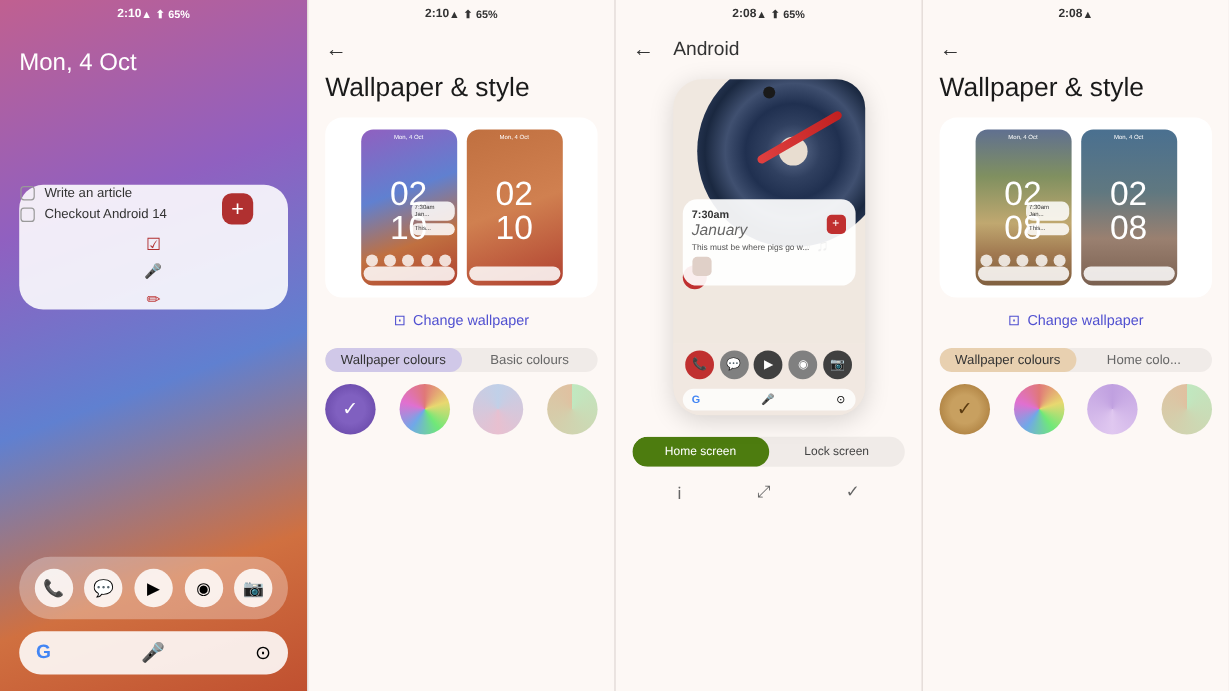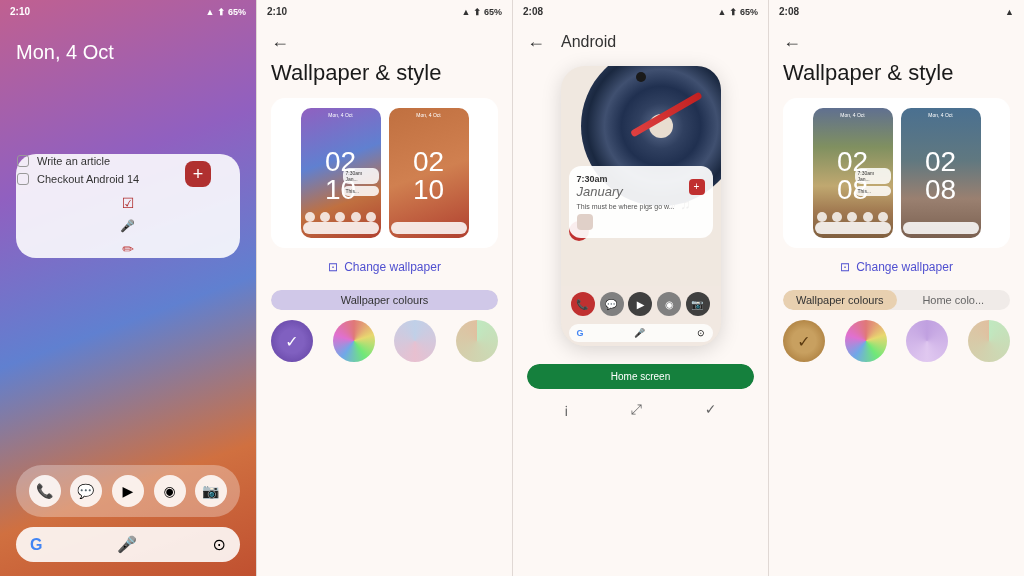--- a/index.html
+++ b/index.html
@@ -48,21 +48,21 @@
     .panel-4 {
       width: 256px;
       background: #fdf8f5;
       flex-shrink: 0;
       border-left: 1px solid #e0d8d4;
     }
 
     
     .status-bar {
       display: flex;
-      justify-content: space-between;
+      justify-content: center;
       align-items: center;
       padding: 6px 10px 4px;
       font-size: 10px;
       font-weight: 600;
     }
 
     .status-bar-light { color: #fff; }
     .status-bar-dark { color: #333; }
 
     .status-icons {
@@ -373,21 +373,21 @@
       flex: 1;
       padding: 7px 4px;
       text-align: center;
       font-size: 10px;
       font-weight: 500;
       border-radius: 20px;
       cursor: pointer;
     }
 
     .screen-tab-active {
-      background: #15803d;
+      background: #4d7c0f;
       color: white;
     }
 
     .screen-tab-inactive {
       color: #444;
       background: transparent;
     }
 
     .preview-bottom-icons {
       display: flex;
@@ -554,20 +554,21 @@
     </div>
   </div>
 
   <div class="change-wallpaper-btn">
     <span>⊡</span>
     <span>Change wallpaper</span>
   </div>
 
   <div class="colour-tabs">
     <div class="colour-tab colour-tab-active-purple">Wallpaper colours</div>
+    <div class="colour-tab colour-tab-inactive">Basic colours</div>
   </div>
 
   <div class="colour-swatches">
     <div class="swatch" style="background:radial-gradient(circle, #8060c0 40%, #6040a0 100%);">
       <span class="swatch-check">✓</span>
     </div>
     <div class="swatch swatch-multicolor"></div>
     <div class="swatch" style="background:conic-gradient(#c0d0e8, #e8c0d0, #c0d0e8);"></div>
     <div class="swatch" style="background:conic-gradient(#c0e8c0, #e0c0a0);"></div>
   </div>
@@ -626,20 +627,21 @@
           <span style="color:#4285f4; font-weight:700;">G</span>
           <span>🎤</span>
           <span>⊙</span>
         </div>
       </div>
     </div>
   </div>
 
   <div class="screen-toggle">
     <div class="screen-tab screen-tab-active">Home screen</div>
+    <div class="screen-tab screen-tab-inactive">Lock screen</div>
   </div>
 
   <div class="preview-bottom-icons">
     <span class="preview-bottom-icon">ℹ</span>
     <span class="preview-bottom-icon">⤢</span>
     <span class="preview-bottom-icon">✓</span>
   </div>
 </div>
 
 <div class="panel panel-4" style="width:256px;">

